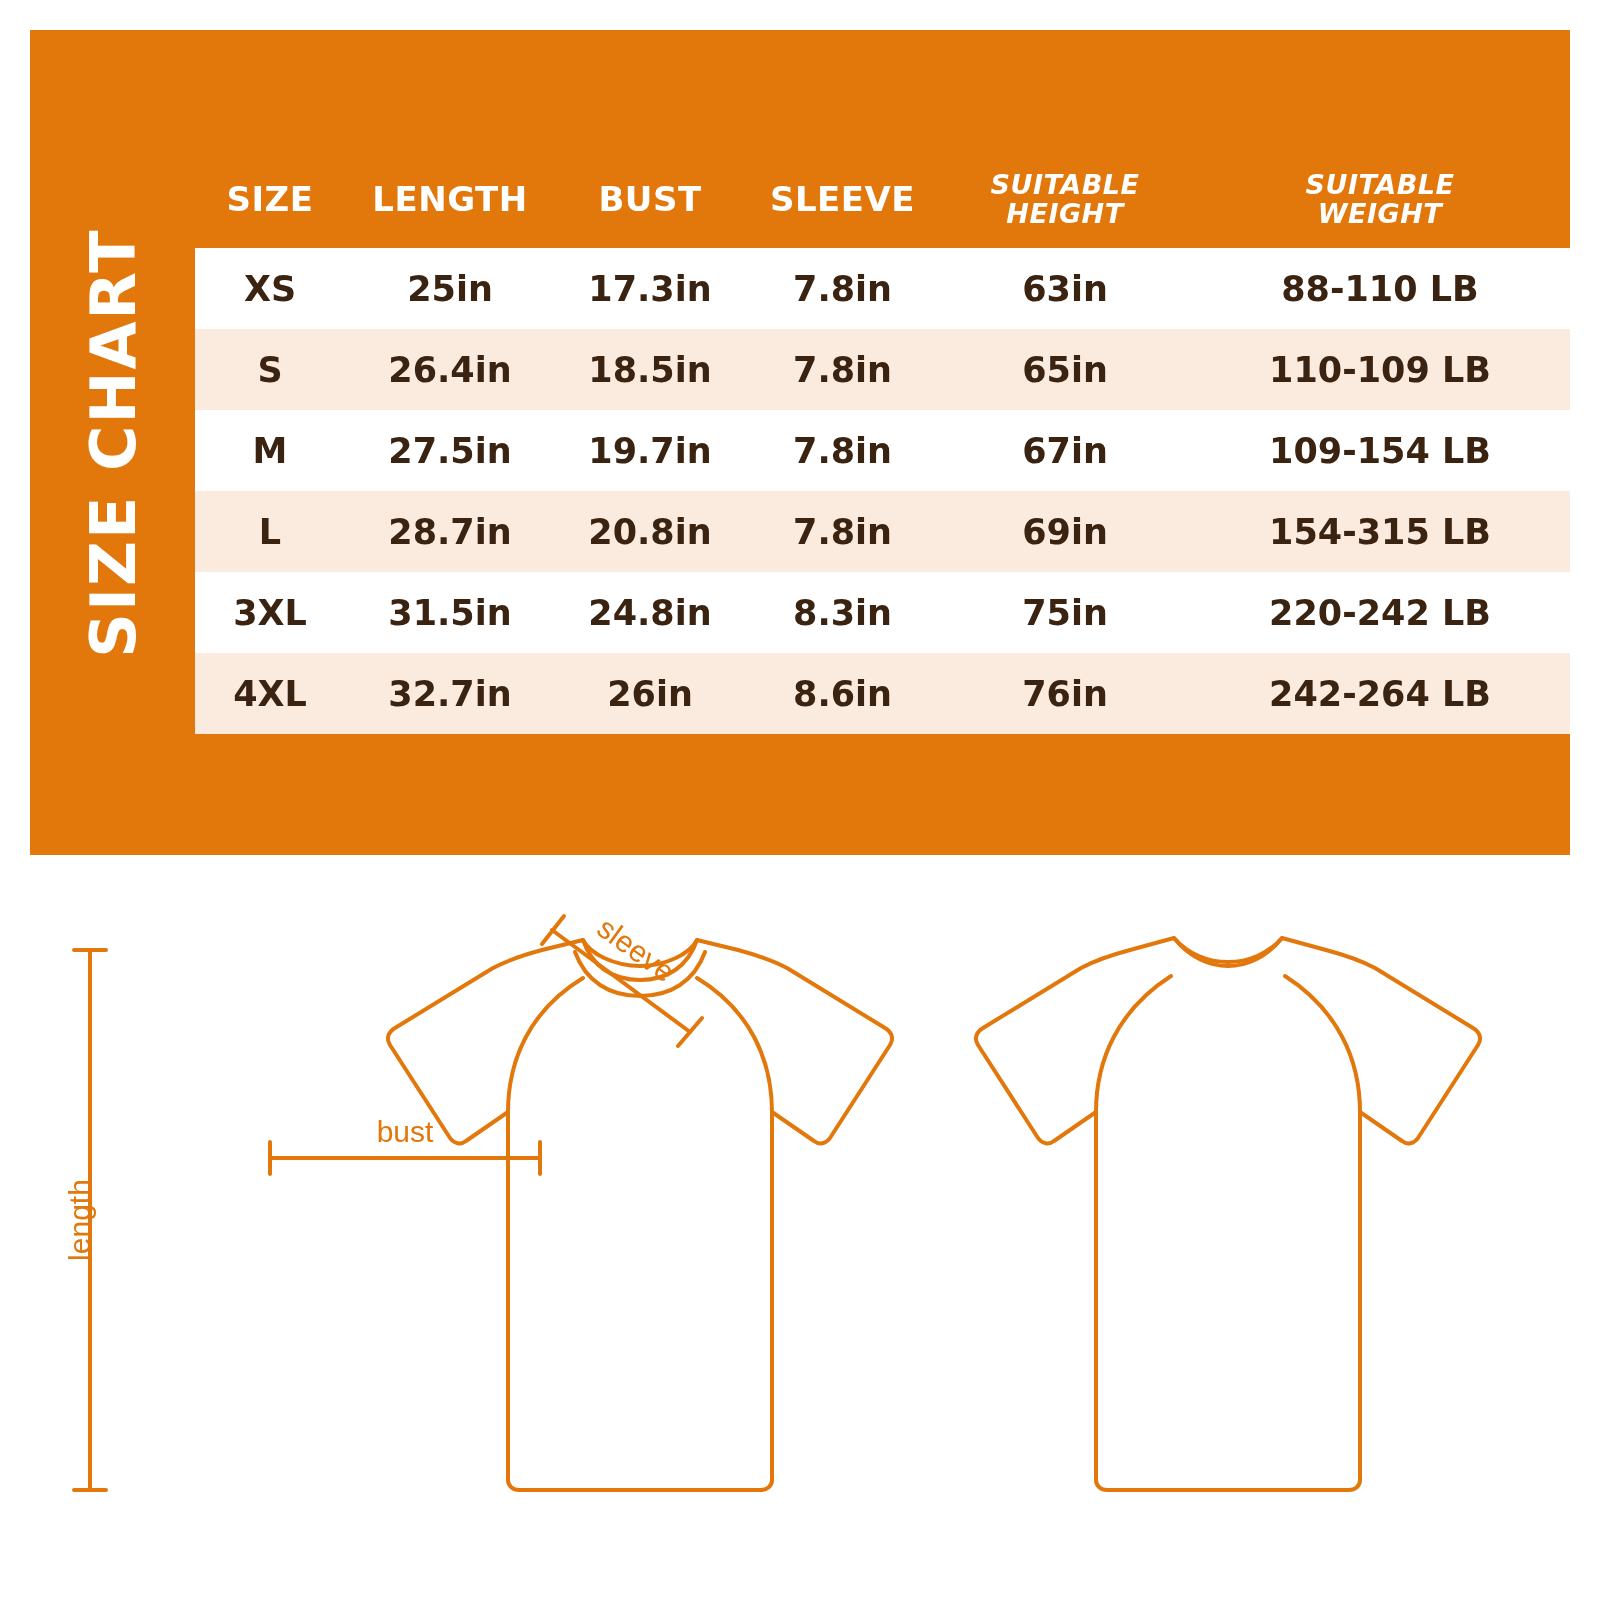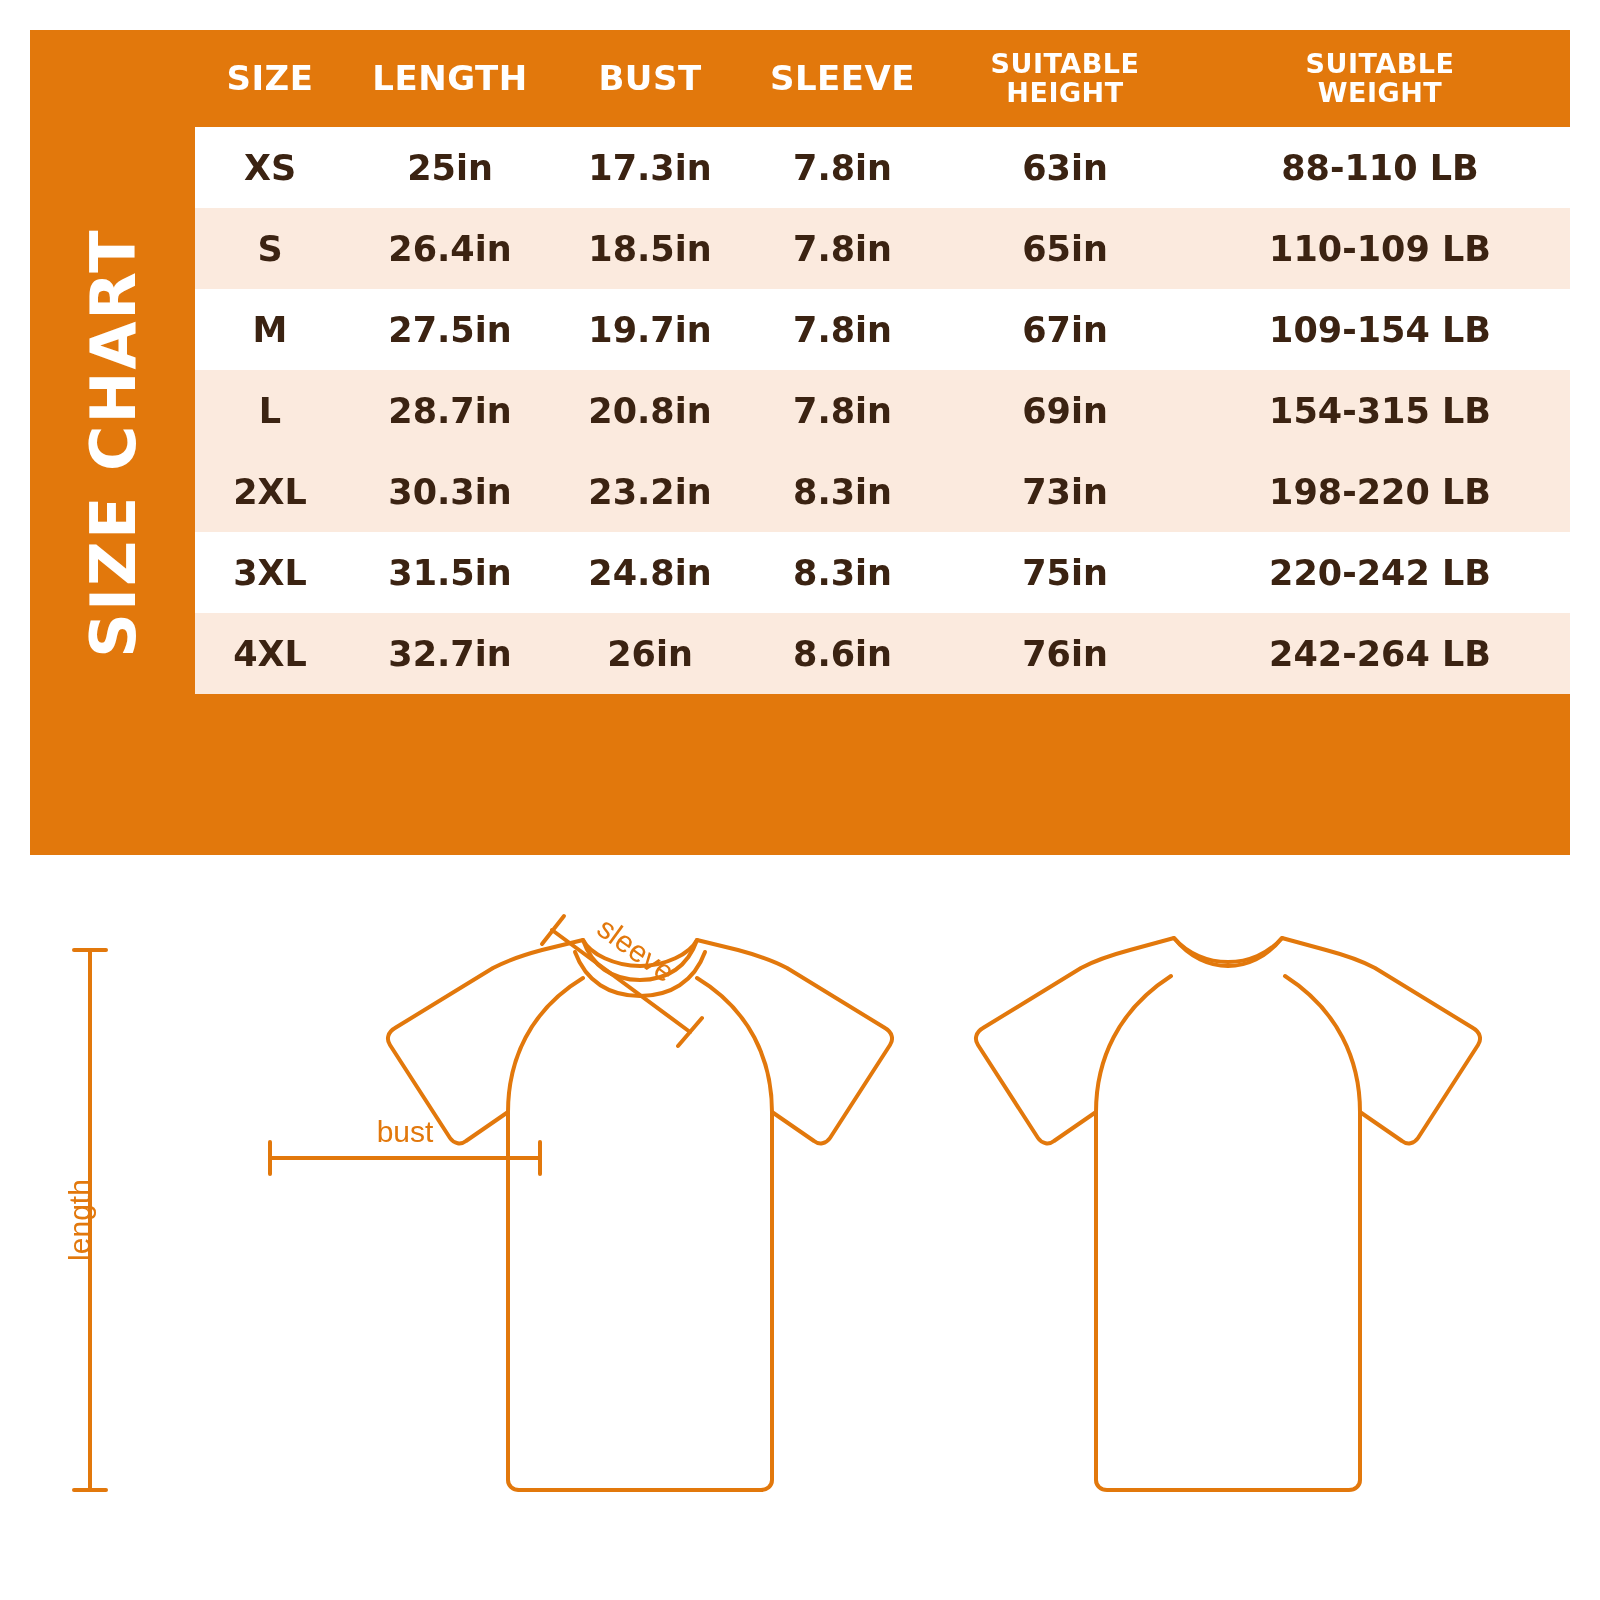--- a/index.html
+++ b/index.html
@@ -49,20 +49,21 @@
     font-size: 62px;
     font-weight: bold;
     letter-spacing: 2px;
     font-family: "DejaVu Sans", sans-serif;
   }
 
   .table-wrap {
     flex: 1 1 auto;
     display: flex;
     flex-direction: column;
+    justify-content: center;
   }
 
   table.size-table {
     width: 100%;
     border-collapse: collapse;
     table-layout: fixed;
   }
 
   table.size-table thead th {
     background: #e2780c;
@@ -71,20 +72,21 @@
     font-weight: bold;
     font-family: "DejaVu Sans", sans-serif;
     letter-spacing: 0.5px;
     padding: 0;
     height: 97px;
     vertical-align: middle;
     line-height: 1.05;
   }
   table.size-table thead th.two-line {
     font-size: 27px;
+    font-style: italic;
   }
 
   table.size-table tbody td {
     font-size: 35px;
     font-weight: bold;
     font-family: "DejaVu Sans", sans-serif;
     color: #3b2312;
     text-align: center;
     height: 81px;
     padding: 0;
@@ -175,28 +177,20 @@
             <td>109-154 LB</td>
           </tr>
           <tr class="even">
             <td>L</td>
             <td>28.7in</td>
             <td>20.8in</td>
             <td>7.8in</td>
             <td>69in</td>
             <td>154-315 LB</td>
           </tr>
-          <tr class="even">
-            <td>2XL</td>
-            <td>30.3in</td>
-            <td>23.2in</td>
-            <td>8.3in</td>
-            <td>73in</td>
-            <td>198-220 LB</td>
-          </tr>
           <tr class="odd">
             <td>3XL</td>
             <td>31.5in</td>
             <td>24.8in</td>
             <td>8.3in</td>
             <td>75in</td>
             <td>220-242 LB</td>
           </tr>
           <tr class="even">
             <td>4XL</td>

